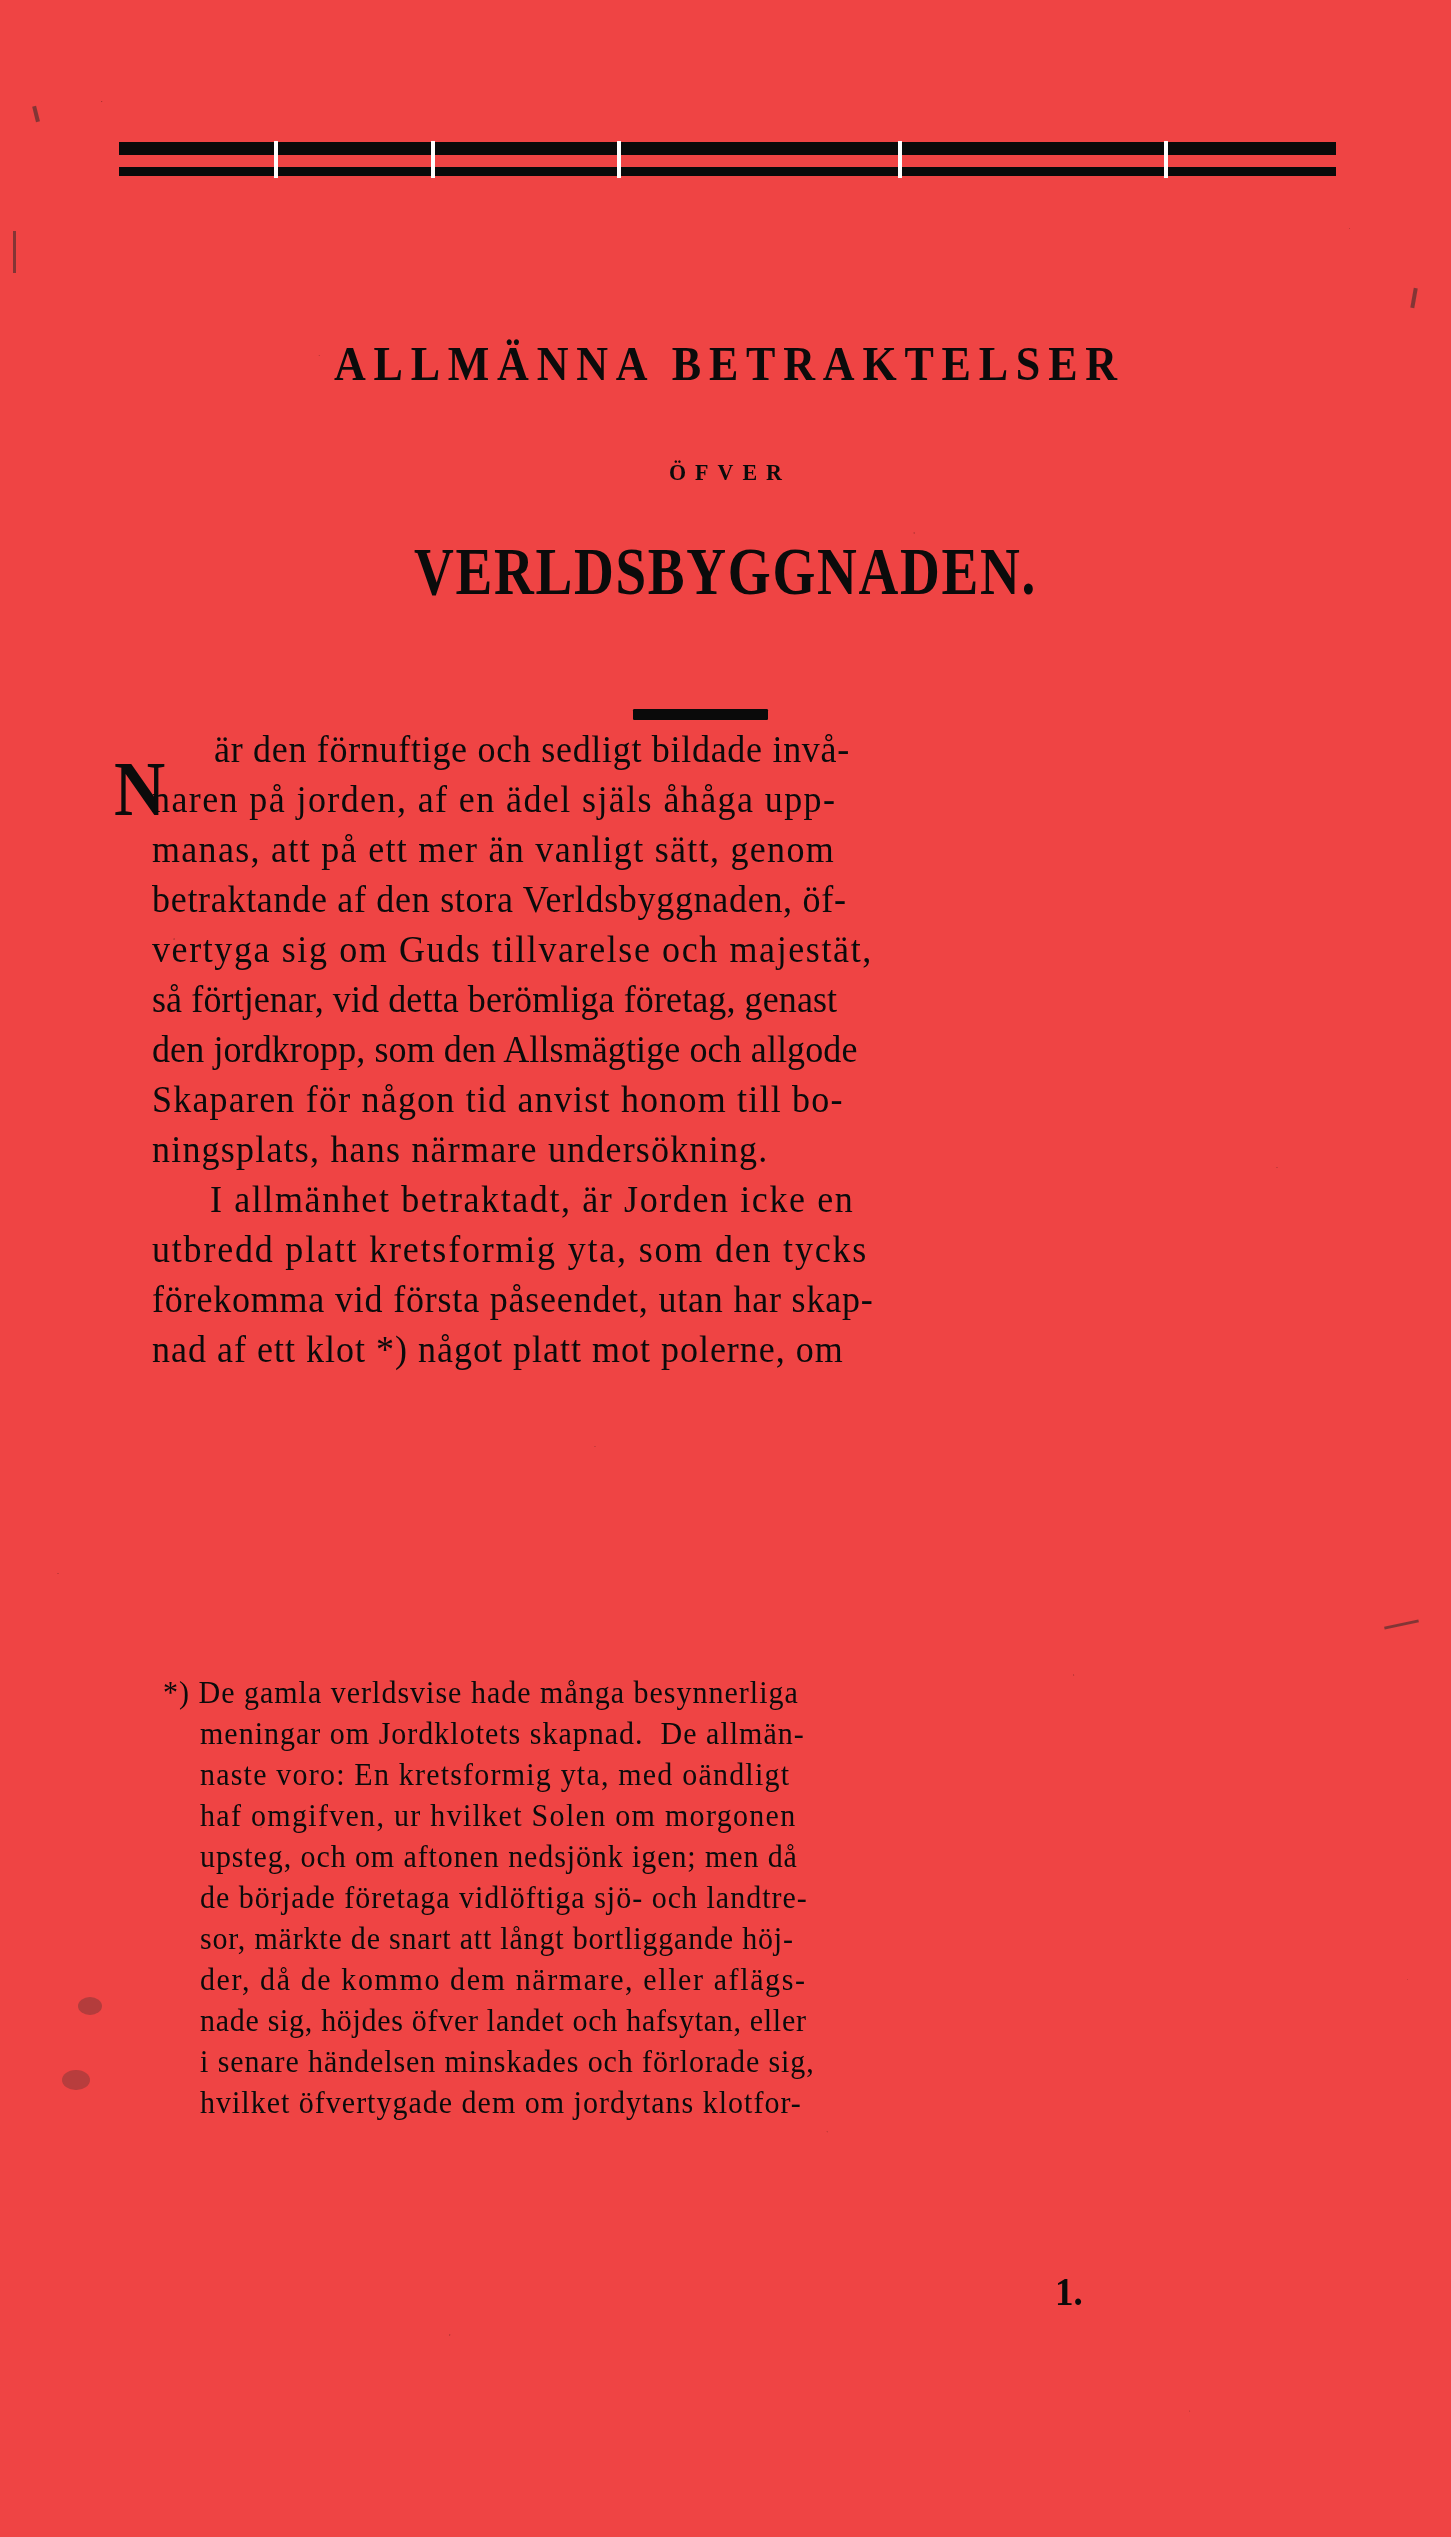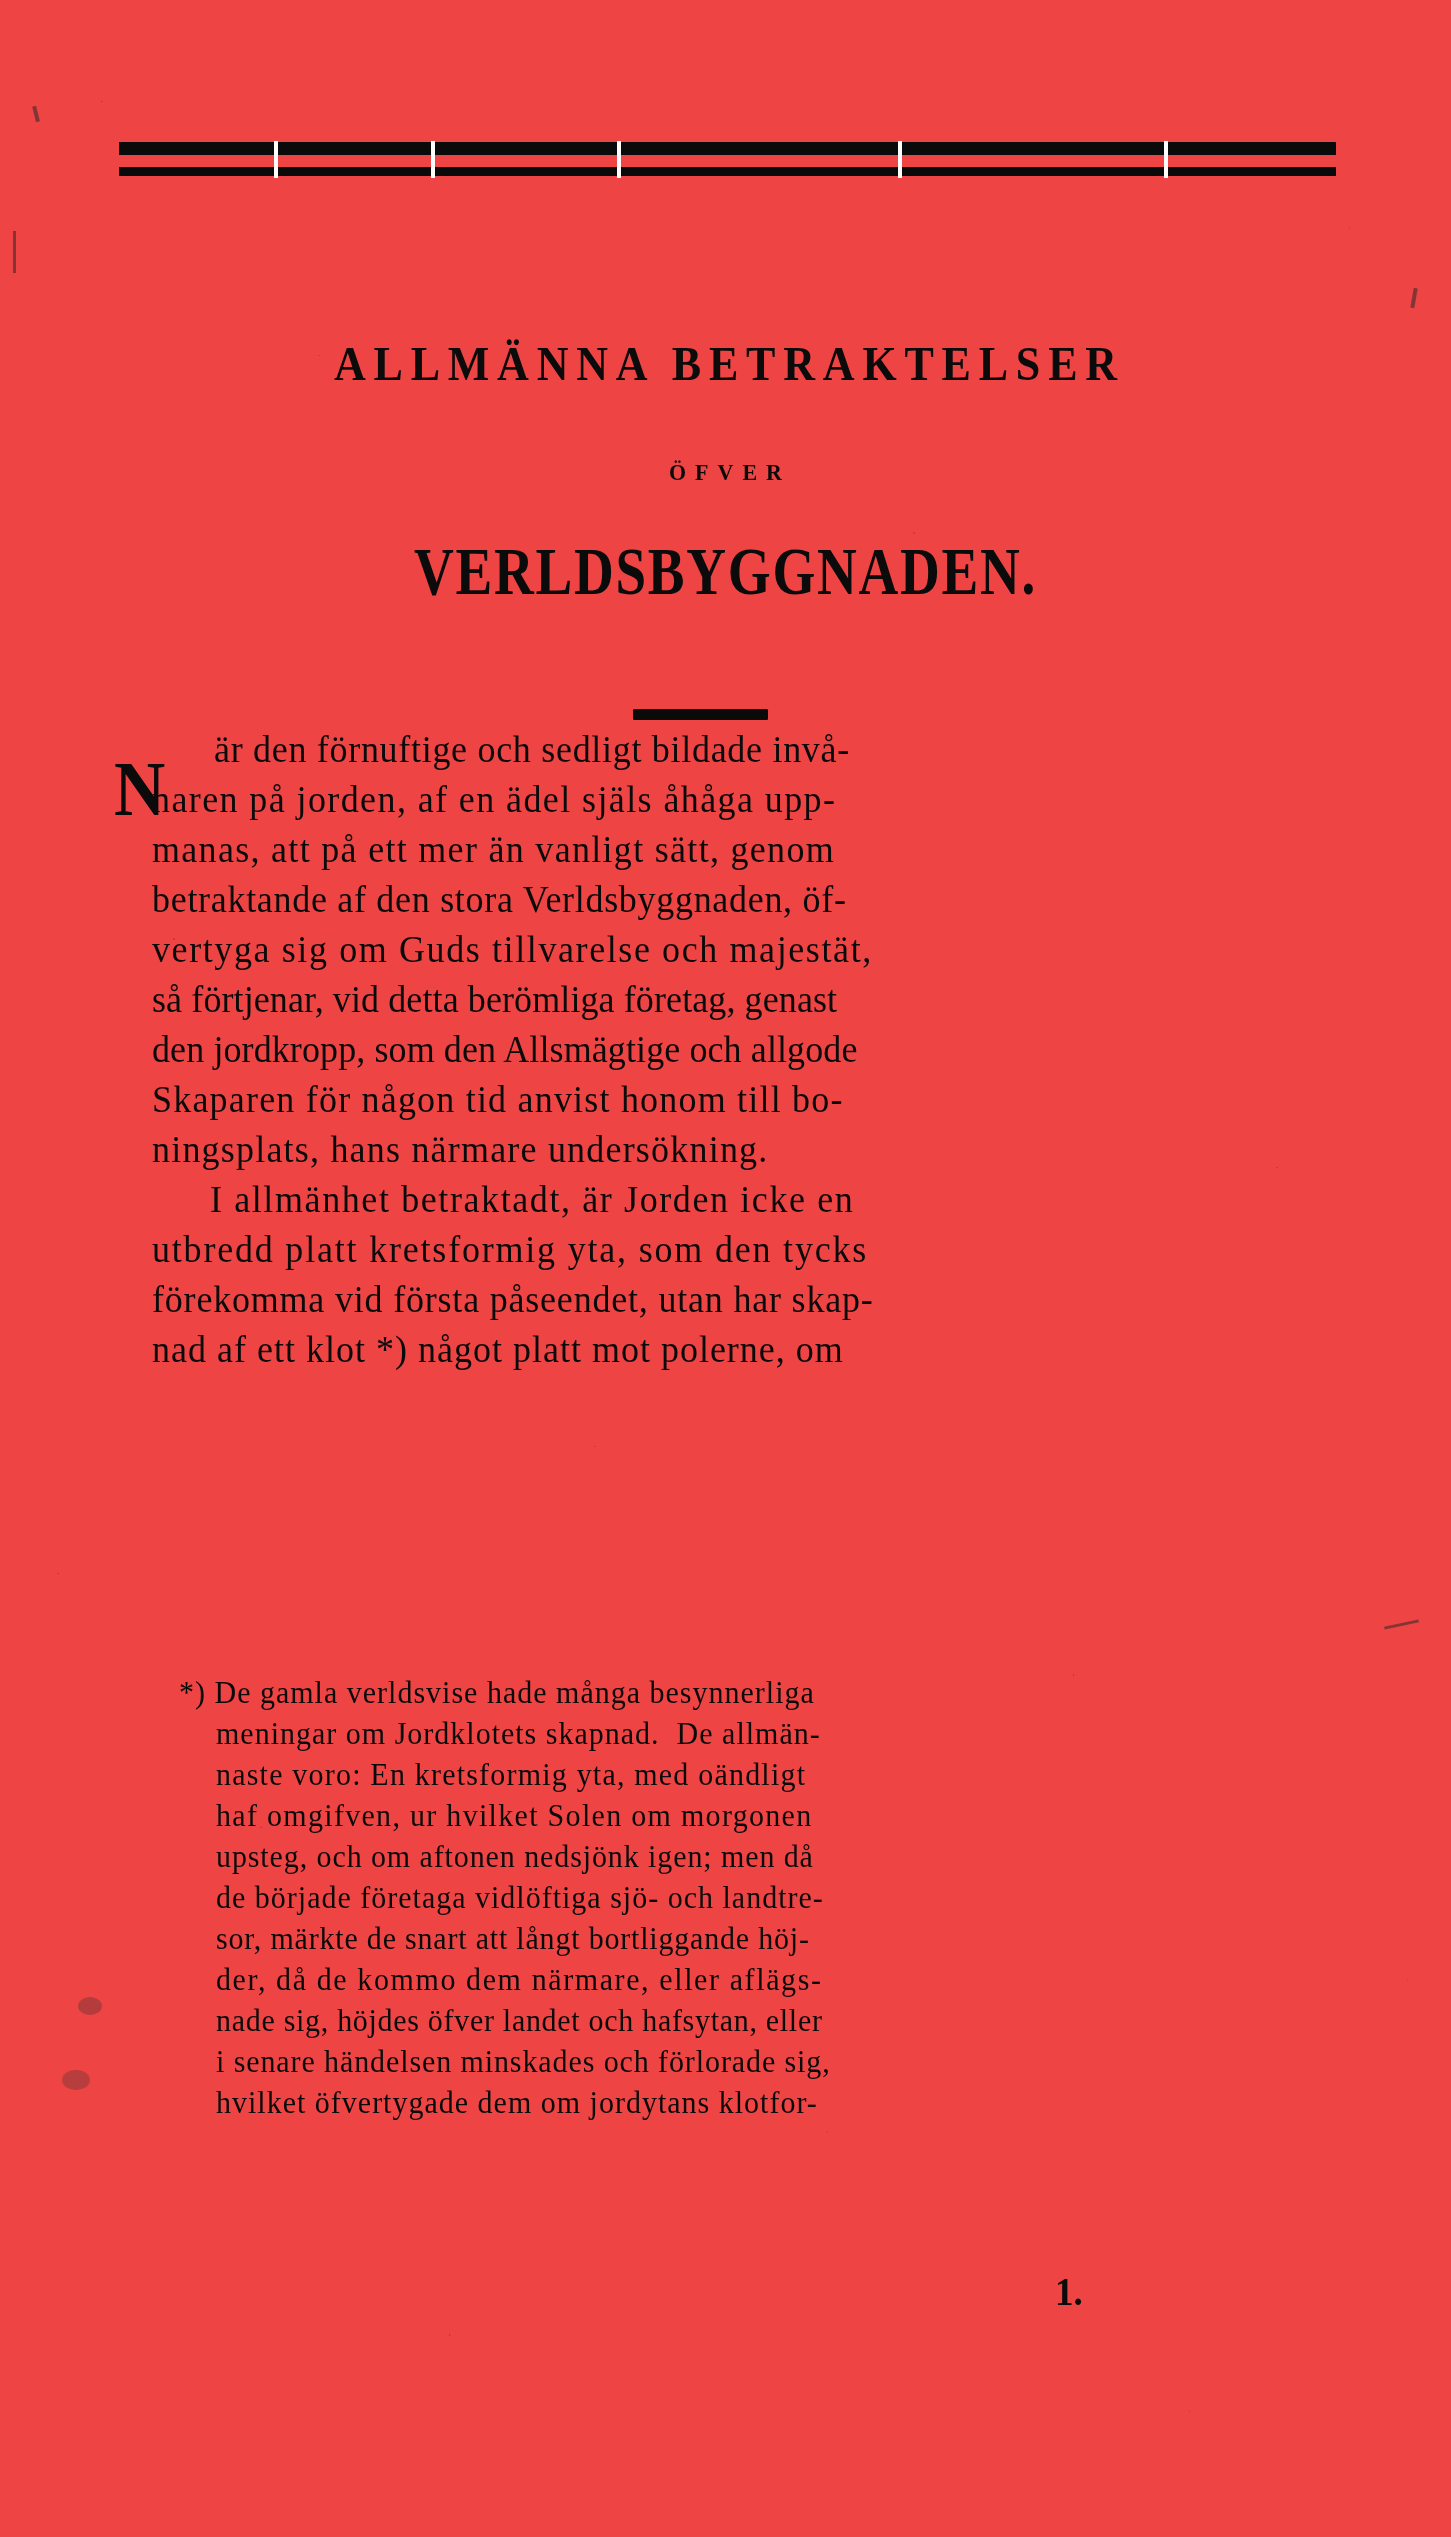--- a/index.html
+++ b/index.html
@@ -147,21 +147,21 @@
     font-weight: 700;
     font-family: "Liberation Serif", "DejaVu Serif", serif;
     transform: scaleY(1.1);
   }
   .indent-line { text-indent: 58px; }
   .after-cap { padding-left: 62px; }
 
   
   #footnote {
     position: absolute;
-    left: 179px;
+    left: 163px;
     top: 1673px;
     width: 1163px;
   }
   .fline {
     font-size: 30px;
     line-height: 41px;
     letter-spacing: 0.1px;
     white-space: pre;
     transform: scaleY(1.05);
     transform-origin: left bottom;

